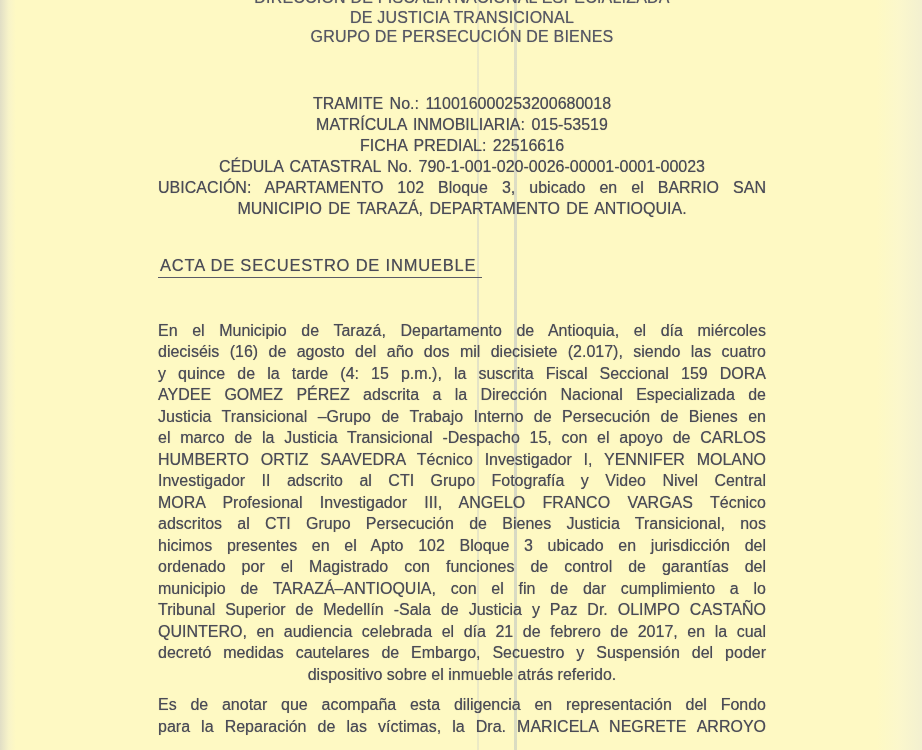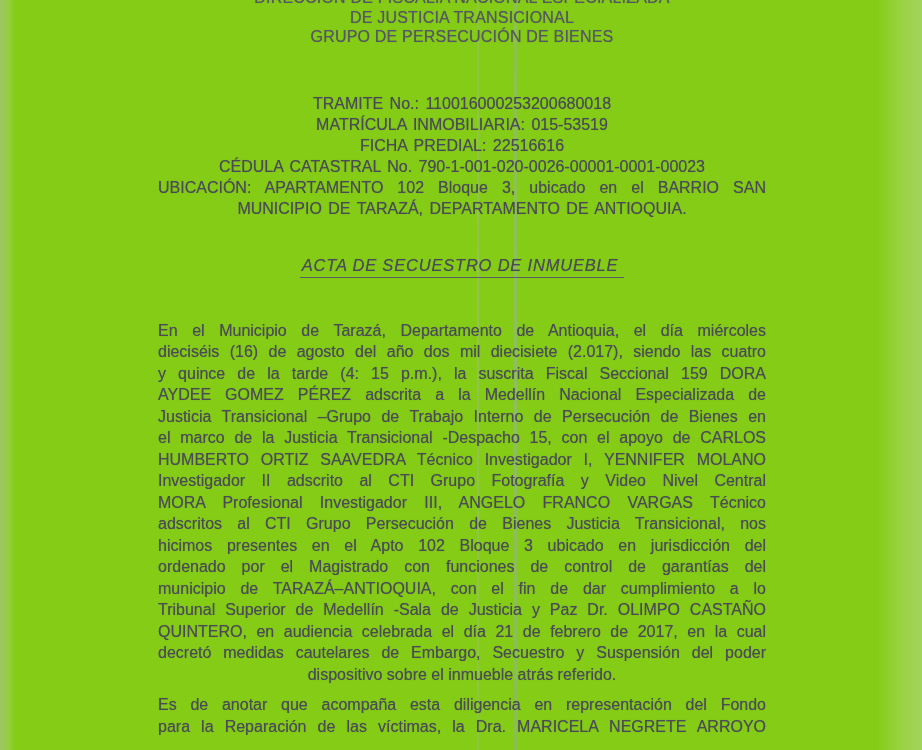--- a/index.html
+++ b/index.html
@@ -5,21 +5,21 @@
   html, body {
     margin: 0;
     padding: 0;
     background: #ffffff;
   }
   #page {
     position: relative;
     width: 922px;
     height: 750px;
     overflow: hidden;
-    background: #84cc16;
+    background: #fef9c3;
     font-family: "Liberation Sans", "DejaVu Sans", sans-serif;
     color: #4a4b56;
   }
   
   .edge-left {
     position: absolute; left: 0; top: 0; width: 16px; height: 750px;
     background: linear-gradient(to right, rgba(190,190,200,0.45), rgba(220,220,228,0.18) 55%, rgba(255,255,255,0));
     pointer-events: none;
   }
   .edge-right {
@@ -59,22 +59,21 @@
 
   .info {
     margin-top: 46px;
     font-size: 16px;
     line-height: 21px;
     word-spacing: 2px;
   }
 
   .title-wrap {
     margin-top: 37px;
-    text-align: center;
-    font-style: italic;
+    text-align: left;
   }
   .doc-title {
     display: inline-block;
     font-size: 16.5px;
     letter-spacing: 0.8px;
     border-bottom: 1.5px solid #5a5b66;
     padding: 0 6px 2px 2px;
     white-space: nowrap;
   }
 
@@ -125,21 +124,21 @@
     </div>
 
     <div class="title-wrap">
       <span class="doc-title">ACTA DE SECUESTRO DE INMUEBLE</span>
     </div>
 
     <div class="body-par">
       <div class="jline">En el Municipio de Tarazá, Departamento de Antioquia, el día miércoles</div>
       <div class="jline">dieciséis (16) de agosto del año dos mil diecisiete (2.017), siendo las cuatro</div>
       <div class="jline">y quince de la tarde (4: 15 p.m.), la suscrita Fiscal Seccional 159 DORA</div>
-      <div class="jline">AYDEE GOMEZ PÉREZ adscrita a la Medellín Nacional Especializada de</div>
+      <div class="jline">AYDEE GOMEZ PÉREZ adscrita a la Dirección Nacional Especializada de</div>
       <div class="jline">Justicia Transicional –Grupo de Trabajo Interno de Persecución de Bienes en</div>
       <div class="jline">el marco de la Justicia Transicional -Despacho 15, con el apoyo de CARLOS</div>
       <div class="jline">HUMBERTO ORTIZ SAAVEDRA Técnico Investigador I, YENNIFER MOLANO</div>
       <div class="jline">Investigador II adscrito al CTI Grupo Fotografía y Video Nivel Central</div>
       <div class="jline">MORA Profesional Investigador III, ANGELO FRANCO VARGAS Técnico</div>
       <div class="jline">adscritos al CTI Grupo Persecución de Bienes Justicia Transicional, nos</div>
       <div class="jline">hicimos presentes en el Apto 102 Bloque 3 ubicado en jurisdicción del</div>
       <div class="jline">ordenado por el Magistrado con funciones de control de garantías del</div>
       <div class="jline">municipio de TARAZÁ–ANTIOQUIA, con el fin de dar cumplimiento a lo</div>
       <div class="jline">Tribunal Superior de Medellín -Sala de Justicia y Paz Dr. OLIMPO CASTAÑO</div>

